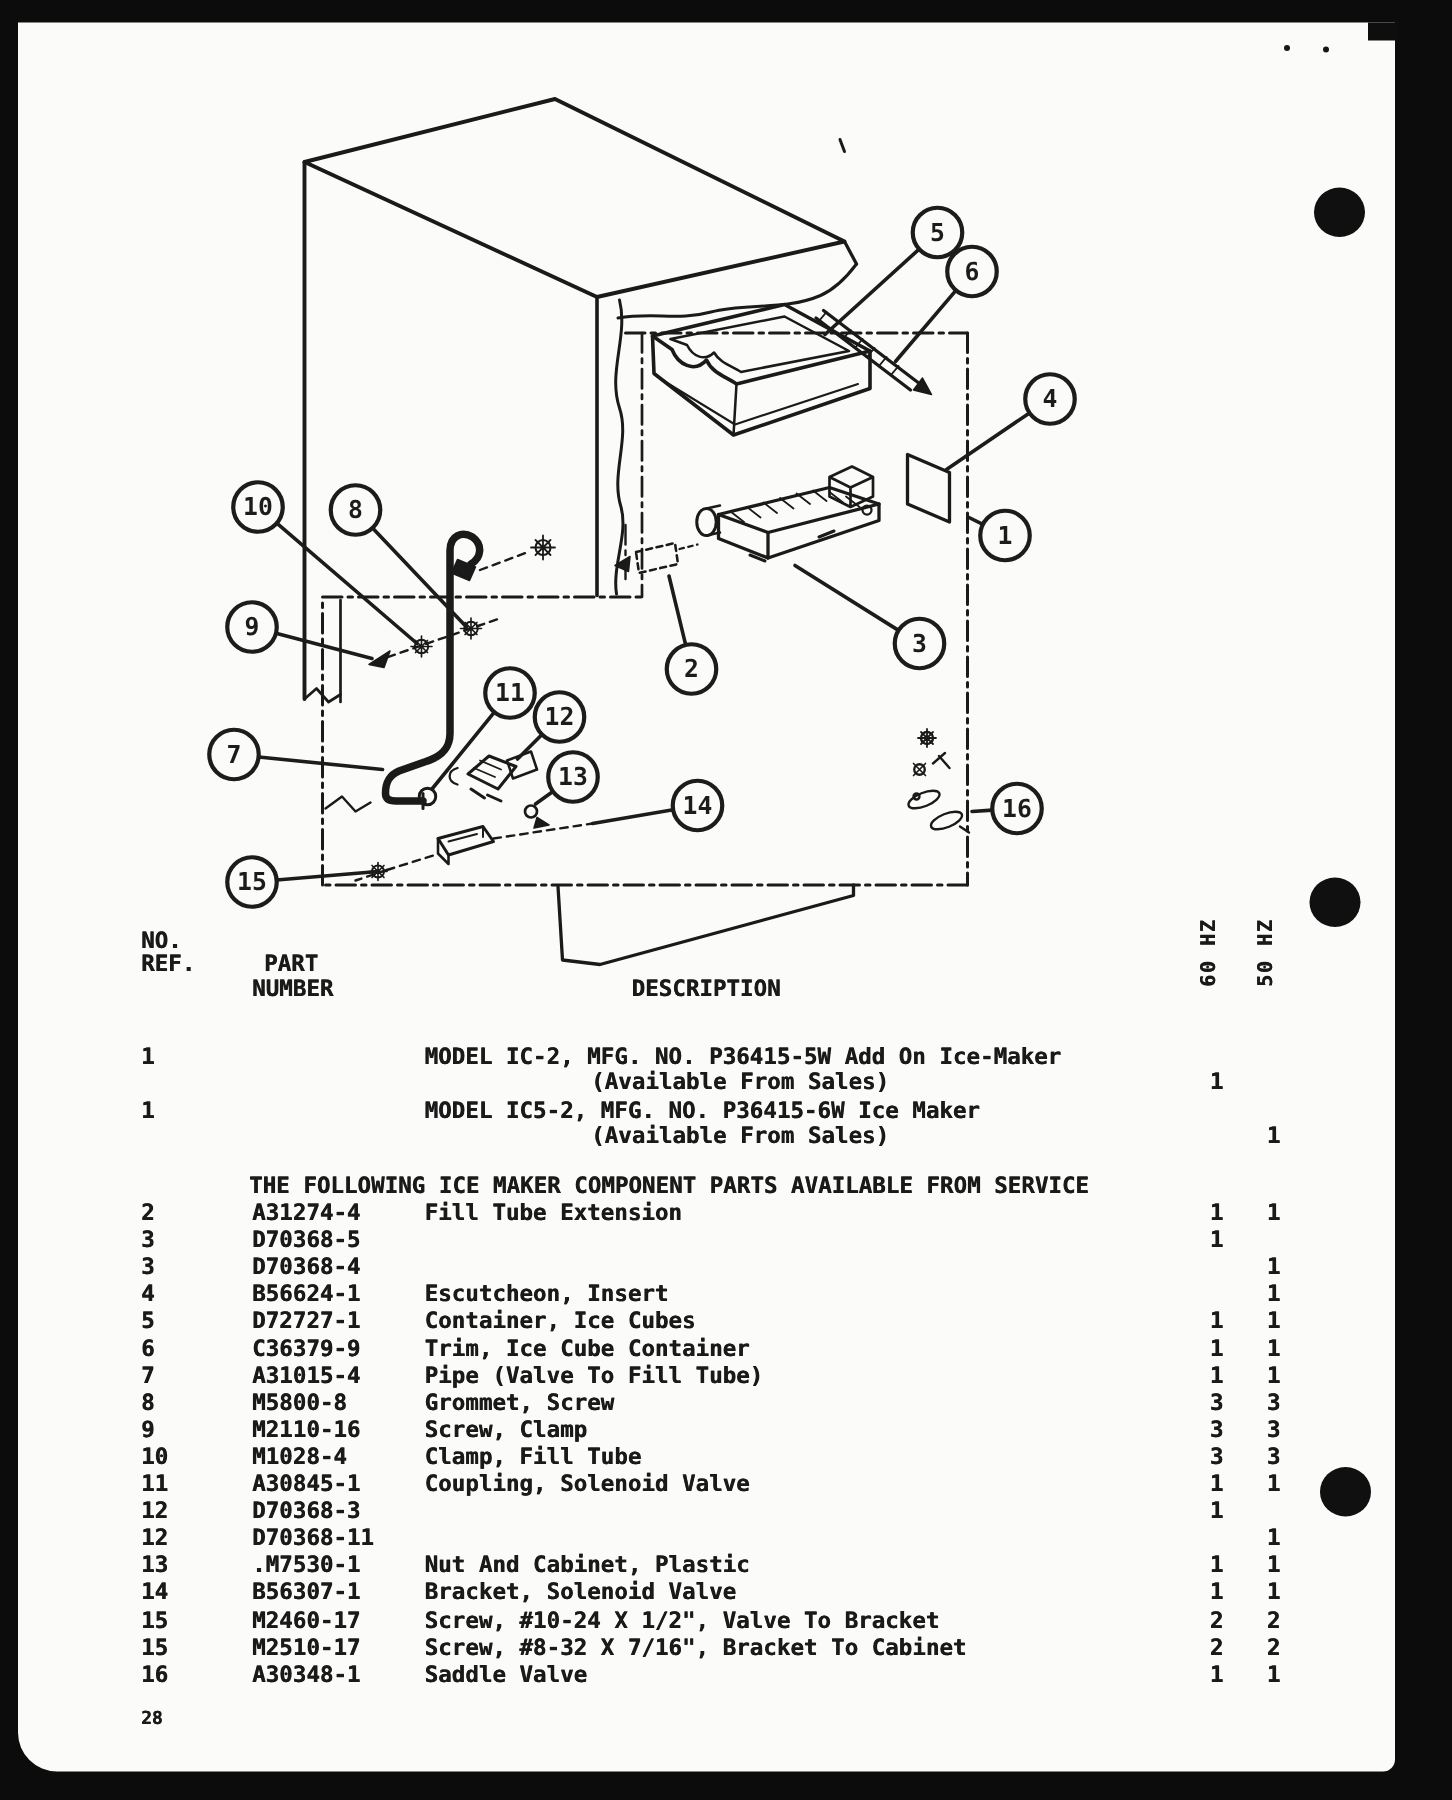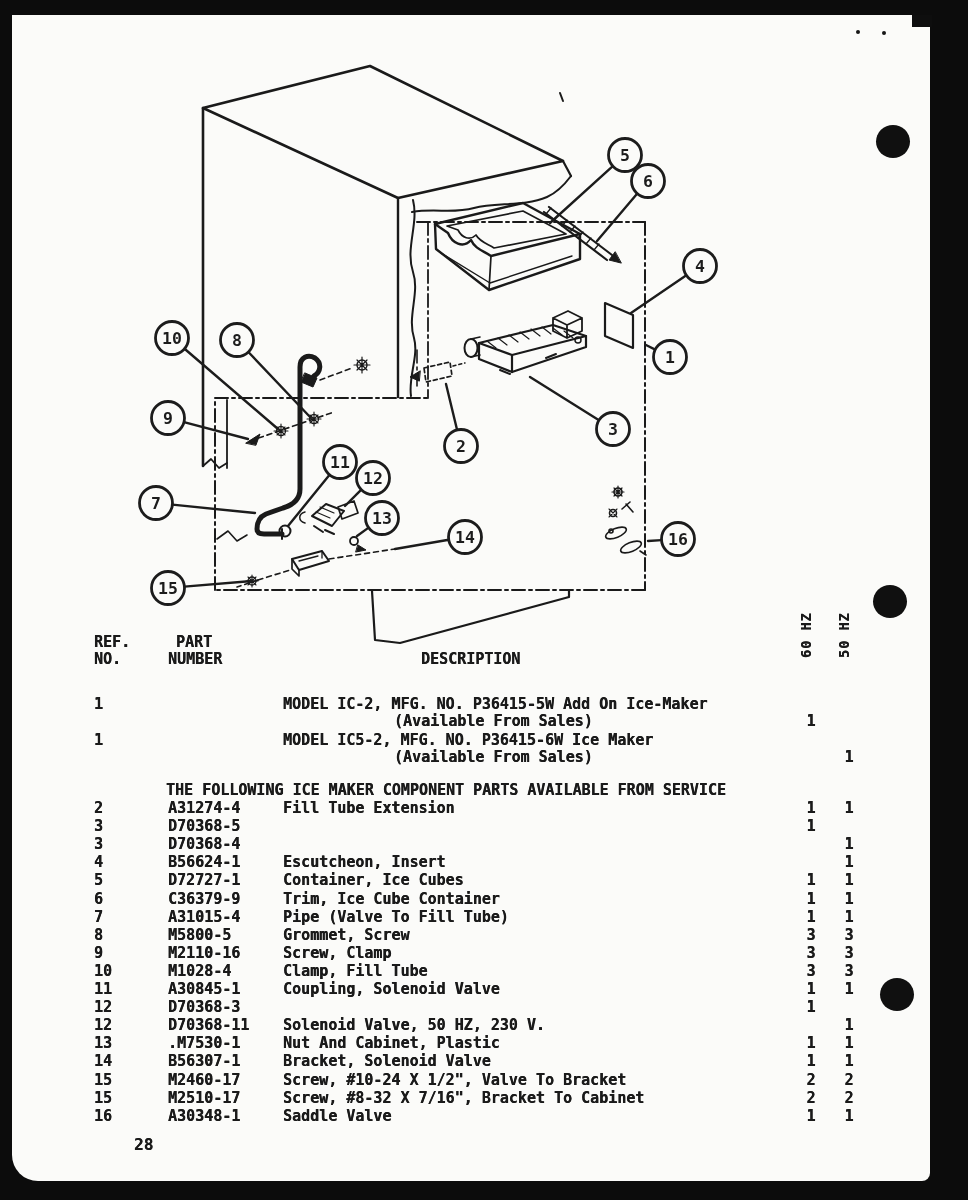--- a/index.html
+++ b/index.html
@@ -25,21 +25,21 @@
     text-shadow:0.3px 0 0 currentColor;
   }
   .hz { width:30px; text-align:center; }
   .vlabel {
     position:absolute; writing-mode:vertical-rl; transform:rotate(180deg);
     color:var(--ink); font-weight:700; font-size:13.5px; letter-spacing:1px;
     height:66px; text-align:center; text-shadow:0.3px 0 0 currentColor;
   }
   .prow { position:absolute; left:0; top:0; width:968px; height:18px; }
   .prow .t { top:0; }
-  .pgnum { font-size:16px;margin-left:40px; }
+  .pgnum { font-size:12px; }
   .callout-num {
     font-family:"DejaVu Sans Mono","Liberation Mono",monospace;
     font-weight:700; font-size:16.5px;
   }
 </style>
 <style>.c-ref{left:94px}.c-part{left:168px}.c-desc{left:283px}.c-hz60{left:796px}.c-hz50{left:834px}</style></head>
 <body>
 
 <div class="page"></div>
 <div class="notch"></div>
@@ -250,21 +250,21 @@
       </g>
       <g>
         <line x1="661.536544895366" y1="540.0975636736423" x2="648" y2="541" stroke="#1c1c1c" stroke-width="2.4" stroke-linecap="round"></line>
         <circle cx="678" cy="539" r="16.5" fill="#fbfbf9" stroke="#1c1c1c" stroke-width="2.8"></circle>
         <text x="678" y="544.5" text-anchor="middle" fill="#1c1c1c" class="callout-num">16</text>
       </g>
     </g>
 </svg>
 
 <div class="t" style="left:94px;top:633px">REF.</div>
-<div class="t" style="left:94px;top:650px">NO.</div>
+<div class="t" style="left:94px;top:618px">NO.</div>
 <div class="t" style="left:176px;top:633px">PART</div>
 <div class="t" style="left:168px;top:650px">NUMBER</div>
 <div class="t" style="left:421px;top:650px">DESCRIPTION</div>
 <div class="vlabel" style="left:798px;top:602px">60 HZ</div>
 <div class="vlabel" style="left:836px;top:602px">50 HZ</div>
 
 <div class="t" style="left:94px;top:695px">1</div>
 <div class="t" style="left:283px;top:695px">MODEL IC-2, MFG. NO. P36415-5W Add On Ice-Maker</div>
 <div class="t" style="left:394px;top:712px">(Available From Sales)</div>
 <div class="t hz" style="left:796px;top:712px">1</div>
@@ -318,21 +318,21 @@
     </div>
     <div class="prow" style="top: 907.6px;">
       <span class="t c-ref">7</span>
       <span class="t c-part">A31015-4</span>
       <span class="t c-desc">Pipe (Valve To Fill Tube)</span>
       <span class="t c-hz60 hz">1</span>
       <span class="t c-hz50 hz">1</span>
     </div>
     <div class="prow" style="top: 925.7px;">
       <span class="t c-ref">8</span>
-      <span class="t c-part">M5800-5</span>
+      <span class="t c-part">M5800-8</span>
       <span class="t c-desc">Grommet, Screw</span>
       <span class="t c-hz60 hz">3</span>
       <span class="t c-hz50 hz">3</span>
     </div>
     <div class="prow" style="top: 943.8px;">
       <span class="t c-ref">9</span>
       <span class="t c-part">M2110-16</span>
       <span class="t c-desc">Screw, Clamp</span>
       <span class="t c-hz60 hz">3</span>
       <span class="t c-hz50 hz">3</span>
@@ -353,21 +353,20 @@
     </div>
     <div class="prow" style="top: 998.1px;">
       <span class="t c-ref">12</span>
       <span class="t c-part">D70368-3</span>
       <span class="t c-hz60 hz">1</span>
       <span class="t c-hz50 hz"></span>
     </div>
     <div class="prow" style="top: 1016.2px;">
       <span class="t c-ref">12</span>
       <span class="t c-part">D70368-11</span>
-      <span class="t c-desc">Solenoid Valve, 50 HZ, 230 V.</span>
       <span class="t c-hz60 hz"></span>
       <span class="t c-hz50 hz">1</span>
     </div>
     <div class="prow" style="top: 1034.3px;">
       <span class="t c-ref">13</span>
       <span class="t c-part">.M7530-1</span>
       <span class="t c-desc">Nut And Cabinet, Plastic</span>
       <span class="t c-hz60 hz">1</span>
       <span class="t c-hz50 hz">1</span>
     </div>

